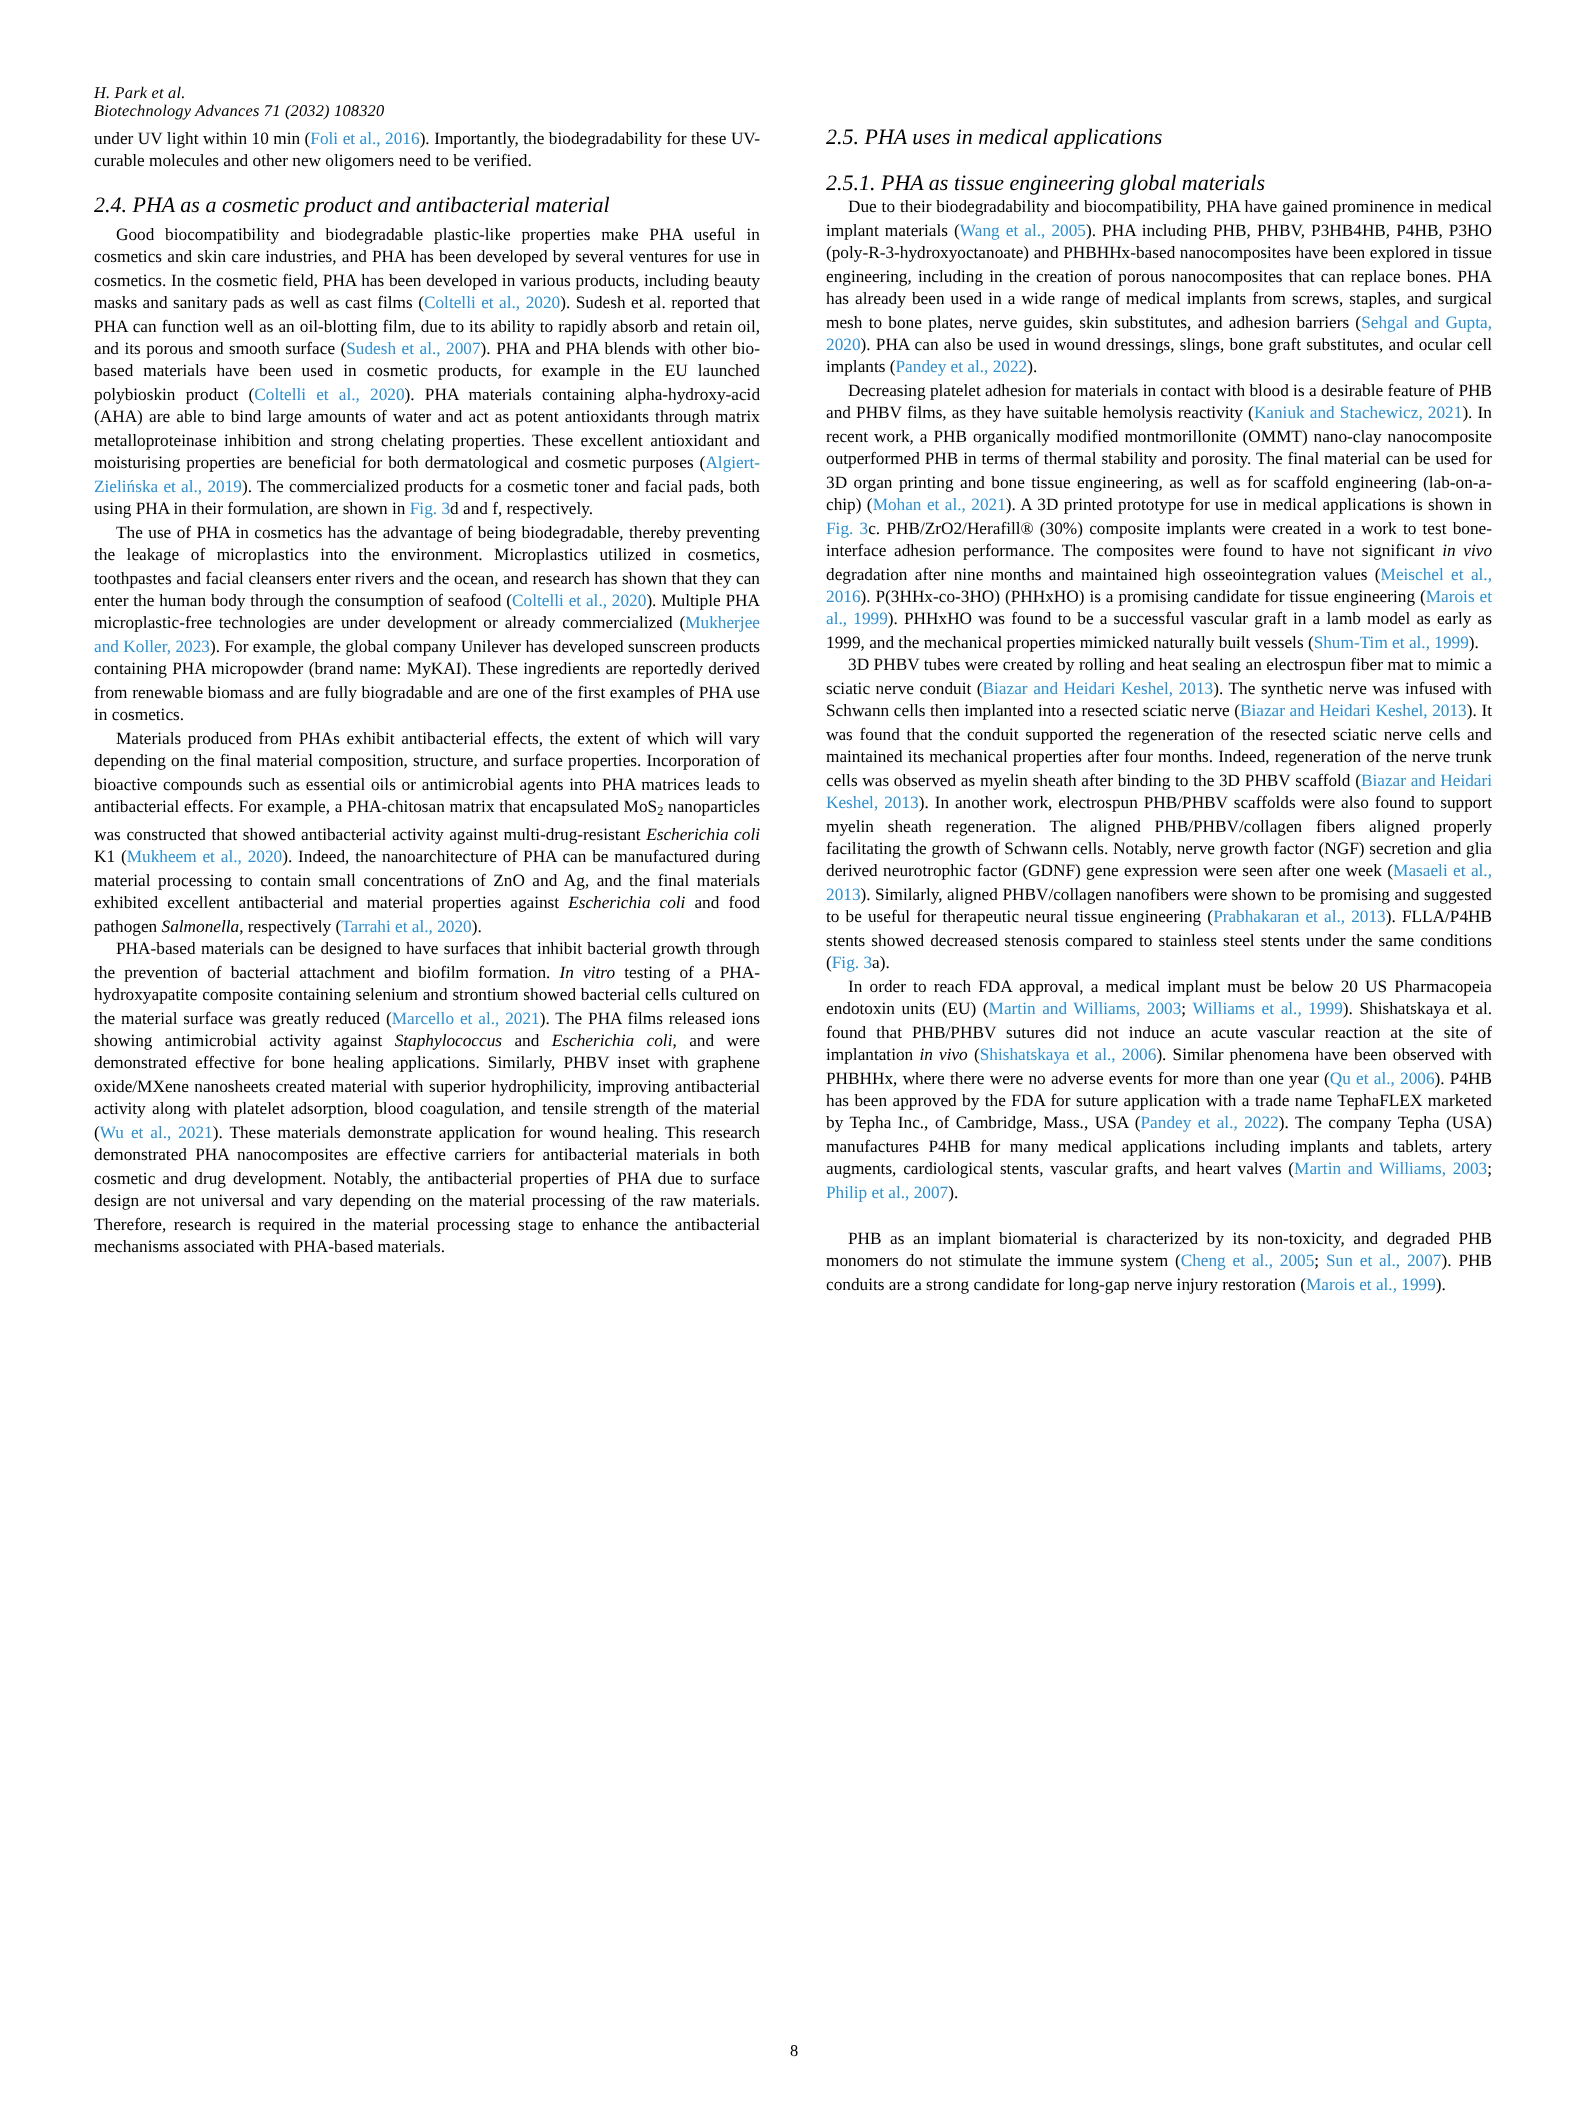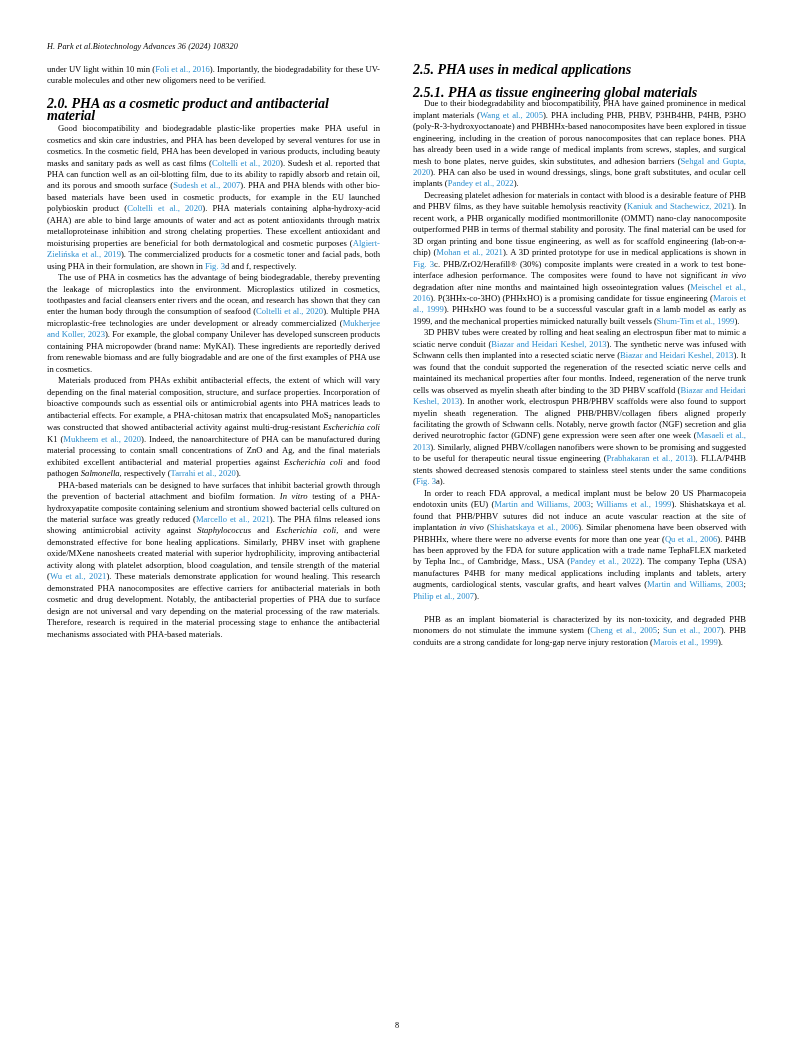--- a/index.html
+++ b/index.html
@@ -19,27 +19,28 @@
     box-sizing: border-box;
     overflow: hidden;
   }
   .running-head {
     position: absolute;
     top: 42px;
     left: 47px;
     right: 47px;
     height: 14px;
     display: flex;
-    justify-content: flex-start;
+    justify-content: space-between;
     align-items: flex-start;
     font-family: "Liberation Serif", serif;
     font-style: italic;
     font-size: 8.2px;
     color: #000000;
     letter-spacing: 0.1px;
+    flex-direction: column;
   }
   .running-head .rh-left { white-space: nowrap; }
   .running-head .rh-right { white-space: nowrap; }
 
   .columns {
     position: absolute;
     top: 64px;
     left: 47px;
     width: 700px;
     height: 930px;
@@ -64,22 +65,22 @@
     text-indent: 11px;
   }
   p.body-par.noindent {
     text-indent: 0;
   }
 
   h2.sec-head, h3.sec-head {
     margin: 0;
     font-family: "Liberation Serif", serif;
     font-style: italic;
-    font-weight: bold;
-    font-size: 14px;
+    font-weight: normal;
+    font-size: 11px;
     line-height: 11.45px;
     color: #000000;
   }
   .space-before-sec { height: 11.4px; }
   .space-small { height: 11.4px; }
   .space-tiny { height: 2px; }
 
   a.cite, span.cite {
     color: #2e8fce;
     text-decoration: none;
@@ -97,32 +98,32 @@
     color: #000000;
   }
 </style>
 </head>
 <body>
 
 <div class="page">
 
   <div class="running-head">
     <span class="rh-left">H. Park et al.</span>
-    <span class="rh-right">Biotechnology Advances 36 (2024) 108320</span>
+    <span class="rh-right">Biotechnology Advances 71 (2032) 108320</span>
   </div>
 
   <div class="columns">
 
     <div class="col">
 
       <p class="body-par noindent"><span>under UV light within 10 min (</span><span class="cite">Foli et al., 2016</span><span>). Importantly, the biodegradability for these UV-curable molecules and other new oligomers need to be verified.</span></p>
 
       <div class="space-before-sec"></div>
 
-      <h2 class="sec-head">2.0.  PHA as a cosmetic product and antibacterial material</h2>
+      <h2 class="sec-head">2.4.  PHA as a cosmetic product and antibacterial material</h2>
 
       <div class="space-tiny"></div>
 
       <p class="body-par indent"><span>Good biocompatibility and biodegradable plastic-like properties make PHA useful in cosmetics and skin care industries, and PHA has been developed by several ventures for use in cosmetics. In the cosmetic field, PHA has been developed in various products, including beauty masks and sanitary pads as well as cast films (</span><span class="cite">Coltelli et al., 2020</span><span>). Sudesh et al. reported that PHA can function well as an oil-blotting film, due to its ability to rapidly absorb and retain oil, and its porous and smooth surface (</span><span class="cite">Sudesh et al., 2007</span><span>). PHA and PHA blends with other bio-based materials have been used in cosmetic products, for example in the EU launched polybioskin product (</span><span class="cite">Coltelli et al., 2020</span><span>). PHA materials containing alpha-hydroxy-acid (AHA) are able to bind large amounts of water and act as potent antioxidants through matrix metalloproteinase inhibition and strong chelating properties. These excellent antioxidant and moisturising properties are beneficial for both dermatological and cosmetic purposes (</span><span class="cite">Algiert-Zielińska et al., 2019</span><span>). The commercialized products for a cosmetic toner and facial pads, both using PHA in their formulation, are shown in </span><span class="cite">Fig. 3</span><span>d and f, respectively.</span></p>
 
       <p class="body-par indent"><span>The use of PHA in cosmetics has the advantage of being biodegradable, thereby preventing the leakage of microplastics into the environment. Microplastics utilized in cosmetics, toothpastes and facial cleansers enter rivers and the ocean, and research has shown that they can enter the human body through the consumption of seafood (</span><span class="cite">Coltelli et al., 2020</span><span>). Multiple PHA microplastic-free technologies are under development or already commercialized (</span><span class="cite">Mukherjee and Koller, 2023</span><span>). For example, the global company Unilever has developed sunscreen products containing PHA micropowder (brand name: MyKAI). These ingredients are reportedly derived from renewable biomass and are fully biogradable and are one of the first examples of PHA use in cosmetics.</span></p>
 
       <p class="body-par indent"><span>Materials produced from PHAs exhibit antibacterial effects, the extent of which will vary depending on the final material composition, structure, and surface properties. Incorporation of bioactive compounds such as essential oils or antimicrobial agents into PHA matrices leads to antibacterial effects. For example, a PHA-chitosan matrix that encapsulated MoS</span><span class="sub">2</span><span> nanoparticles was constructed that showed antibacterial activity against multi-drug-resistant </span><span class="ital">Escherichia coli</span><span> K1 (</span><span class="cite">Mukheem et al., 2020</span><span>). Indeed, the nanoarchitecture of PHA can be manufactured during material processing to contain small concentrations of ZnO and Ag, and the final materials exhibited excellent antibacterial and material properties against </span><span class="ital">Escherichia coli</span><span> and food pathogen </span><span class="ital">Salmonella</span><span>, respectively (</span><span class="cite">Tarrahi et al., 2020</span><span>).</span></p>
 
       <p class="body-par indent"><span>PHA-based materials can be designed to have surfaces that inhibit bacterial growth through the prevention of bacterial attachment and biofilm formation. </span><span class="ital">In vitro</span><span> testing of a PHA-hydroxyapatite composite containing selenium and strontium showed bacterial cells cultured on the material surface was greatly reduced (</span><span class="cite">Marcello et al., 2021</span><span>). The PHA films released ions showing antimicrobial activity against </span><span class="ital">Staphylococcus</span><span> and </span><span class="ital">Escherichia coli</span><span>, and were demonstrated effective for bone healing applications. Similarly, PHBV inset with graphene oxide/MXene nanosheets created material with superior hydrophilicity, improving antibacterial activity along with platelet adsorption, blood coagulation, and tensile strength of the material (</span><span class="cite">Wu et al., 2021</span><span>). These materials demonstrate application for wound healing. This research demonstrated PHA nanocomposites are effective carriers for antibacterial materials in both cosmetic and drug development. Notably, the antibacterial properties of PHA due to surface design are not universal and vary depending on the material processing of the raw materials. Therefore, research is required in the material processing stage to enhance the antibacterial mechanisms associated with PHA-based materials.</span></p>

